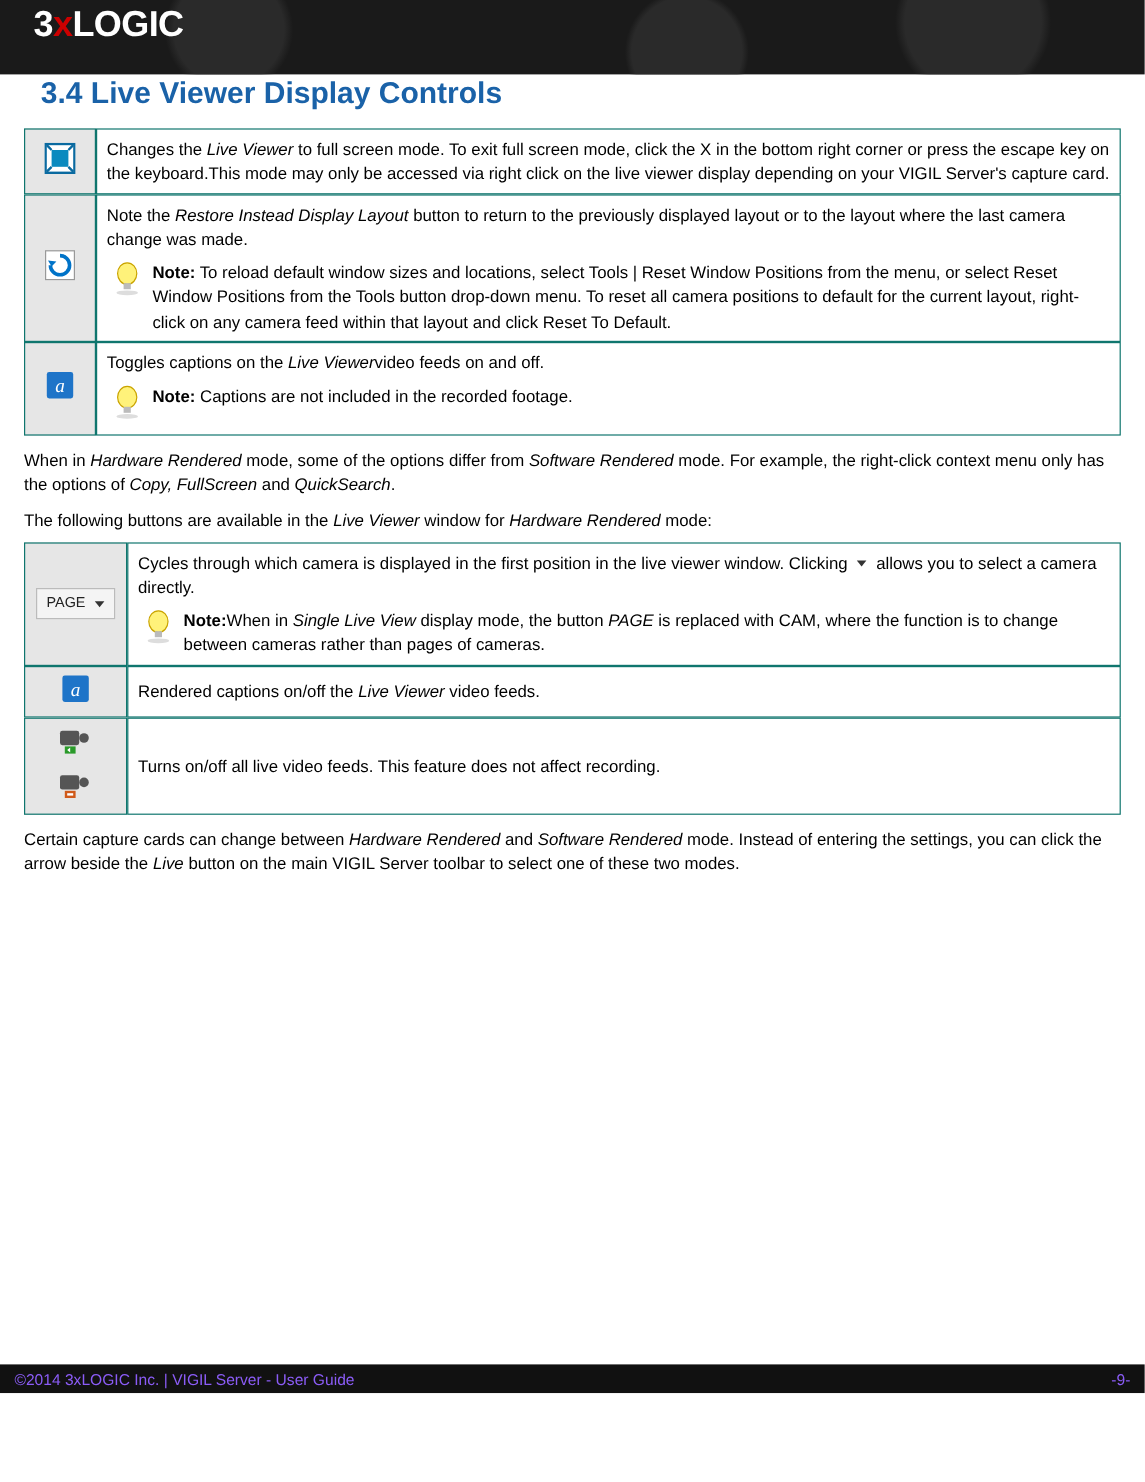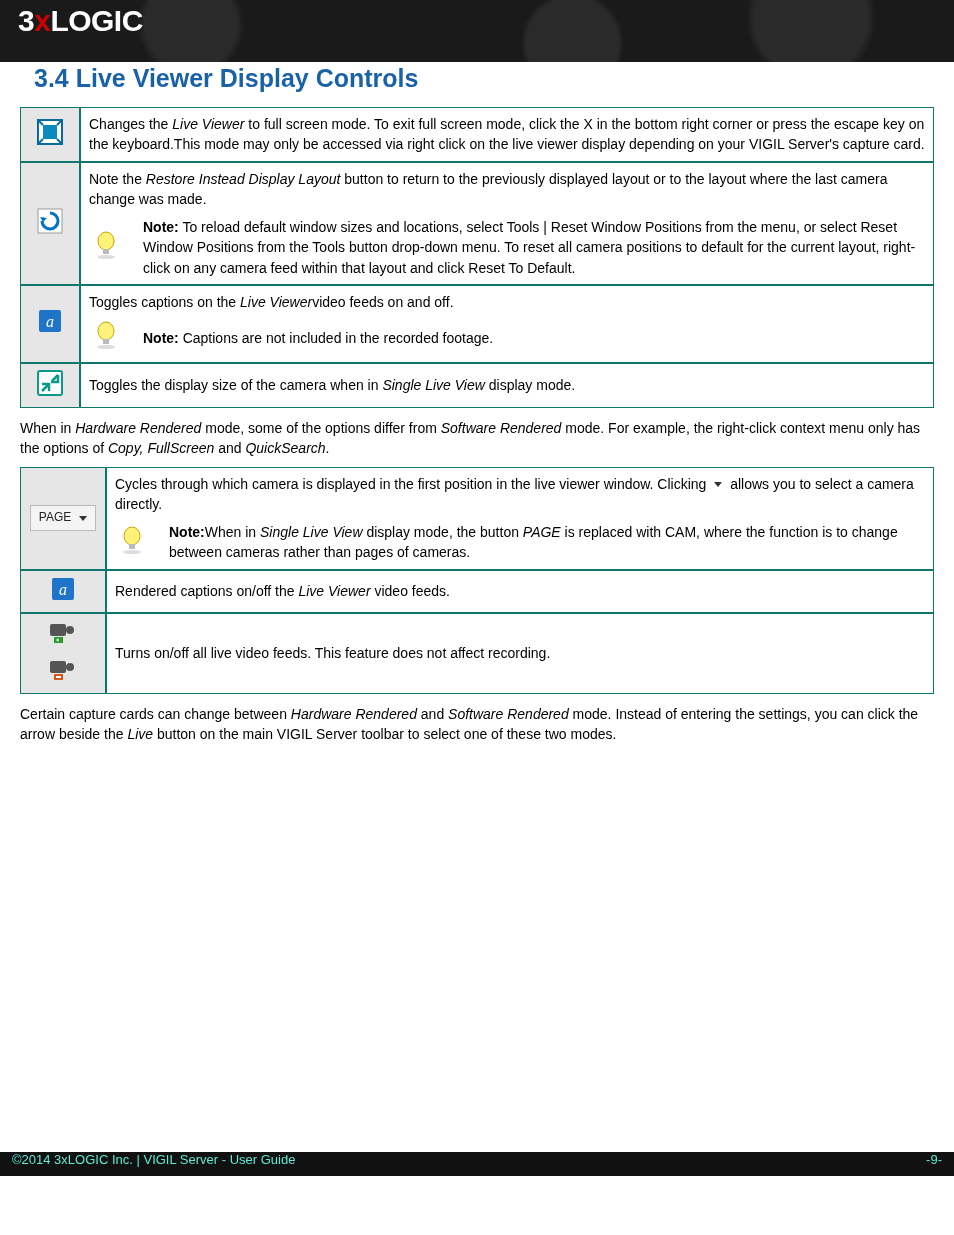--- a/index.html
+++ b/index.html
@@ -10,21 +10,21 @@
     background: #fff;
     width: 954px;
   }
   .header-band {
     height: 62px;
     background: #1a1a1a;
     background-image: radial-gradient(circle at 20% 40%, #2a2a2a 6%, transparent 7%),
                       radial-gradient(circle at 60% 70%, #2a2a2a 8%, transparent 9%),
                       radial-gradient(circle at 85% 30%, #2a2a2a 7%, transparent 8%);
     position: relative;
-    padding: 6px 18px;
+    padding: 6px 28px;
   }
   .logo-wrap { line-height: 1; }
   .logo-txt {
     font-family: Arial, sans-serif;
     font-weight: 900;
     font-size: 30px;
     color: #fff;
     letter-spacing: -0.5px;
   }
   .logo-x { color: #c00; }
@@ -63,45 +63,45 @@
     padding: 6px 4px;
   }
   td.icon-cell-wide {
     width: 86px;
     background: #e6e6e6;
     text-align: center;
     vertical-align: middle;
     padding: 6px 4px;
   }
   .svg-icon { display: inline-block; }
-  .note-row { display: flex; align-items: center; gap: 20px; margin-top: 8px; }
+  .note-row { display: flex; align-items: flex-start; gap: 4px; margin-top: 8px; }
   .note-row .bulb { flex: 0 0 34px; text-align: center; }
   .note-row .note-body { flex: 1; }
   .note-label { font-weight: 900; font-family: "Trebuchet MS", Arial, sans-serif; }
   em, .it { font-style: italic; }
   .para { margin: 10px 0 8px 0; line-height: 1.45; }
   .page-btn {
     display: inline-flex; align-items: center; gap: 8px;
     background: #f4f4f4; border: 1px solid #bbb;
     padding: 3px 8px; font-size: 12px; font-family: Arial, sans-serif;
     color: #222;
   }
   .tri-down {
     width: 0; height: 0; border-left: 4px solid transparent;
     border-right: 4px solid transparent; border-top: 5px solid #333;
     display: inline-block;
   }
   .footer-band {
     position: relative;
     height: 24px;
     background: #111;
-    color: #5eead4;
+    color: #8b5cf6;
     font-family: "Trebuchet MS", Arial, sans-serif;
     font-size: 13px;
-    display: flex; align-items: flex-start; justify-content: space-between;
+    display: flex; align-items: center; justify-content: space-between;
     padding: 0 12px;
     margin-top: 360px;
   }
   .stack-icons { display:flex; flex-direction:column; gap:8px; align-items:center; }
 </style>
 </head>
 <body>
 
 <div class="header-band">
   <div class="logo-wrap">
@@ -180,40 +180,28 @@
                   <ellipse cx="13" cy="27" rx="9" ry="2" fill="#ddd"></ellipse>
                 </svg>
           </div>
           <div class="note-body">
             <span class="note-label">Note:</span><span> Captions are not included in the recorded footage.</span>
           </div>
         </div>
       </td>
     </tr>
 
-    <tr>
-      <td class="icon-cell">
-        <span class="svg-icon">
-          <svg width="26" height="26" viewBox="0 0 26 26">
-            <rect x="1" y="1" width="24" height="24" rx="2" fill="#fff" stroke="#0a9a8a" stroke-width="2"></rect>
-            <path d="M5 14 L12 14 L12 21" fill="none" stroke="#0a9a8a" stroke-width="2.5"></path>
-            <path d="M14 12 L21 12 L21 5" fill="none" stroke="#0a9a8a" stroke-width="2.5"></path>
-            <path d="M11 15 L5 21 M15 11 L21 5" stroke="#0a9a8a" stroke-width="2.5"></path>
-          </svg>
-        </span>
-      </td>
-      <td>
-        <span>Toggles the display size of the camera when in </span><em>Single Live View</em><span> display mode.</span>
-      </td>
-    </tr>
   </tbody>
     </table>
 
   <p class="para">
     <span>When in </span><em>Hardware Rendered</em><span> mode, some of the options differ from </span><em>Software Rendered</em><span> mode. For example, the right-click context menu only has the options of </span><em>Copy, FullScreen</em><span> and </span><em>QuickSearch</em><span>.</span>
+  </p>
+  <p class="para">
+    <span>The following buttons are available in the </span><em>Live Viewer</em><span> window for </span><em>Hardware Rendered</em><span> mode:</span>
   </p>
 
   <table class="ctrl">
 
     <tbody>
         <tr>
       <td class="icon-cell-wide">
         <span class="page-btn">
           <span>PAGE</span>
           <span class="tri-down"></span>

